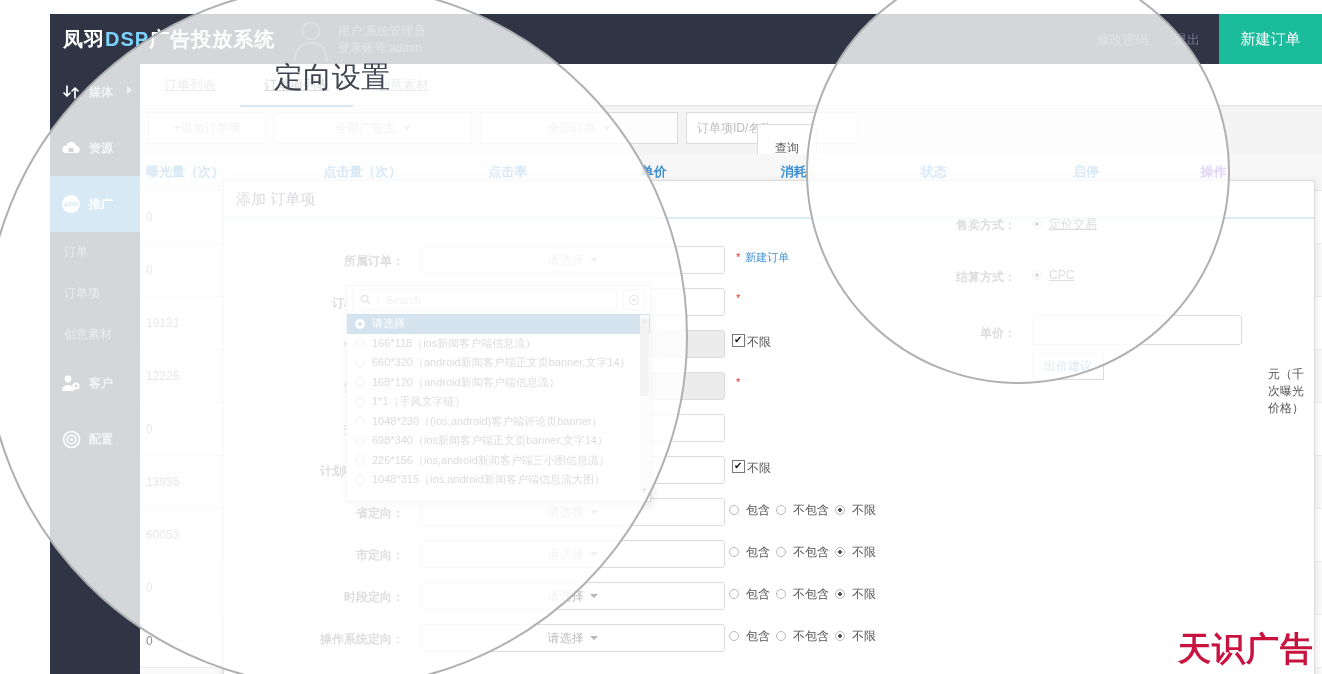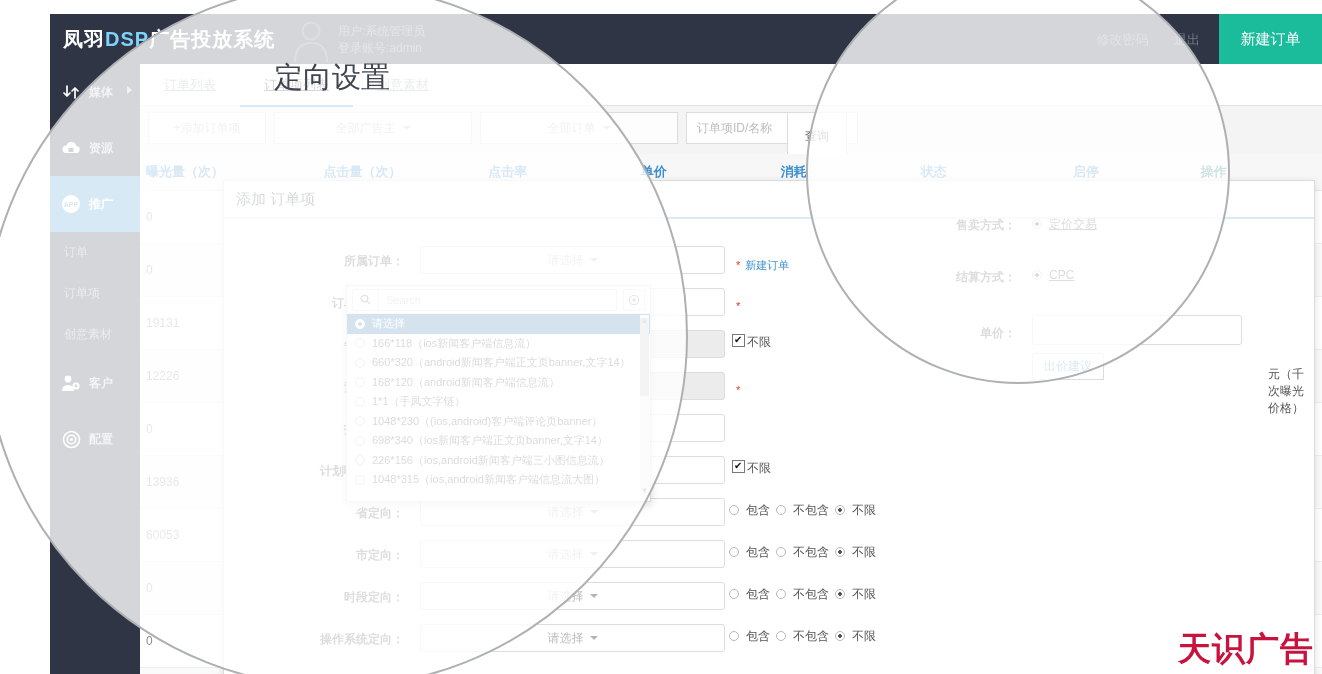--- a/index.html
+++ b/index.html
@@ -37,22 +37,22 @@
   .tabs{position:absolute;left:0;top:0;height:41px;width:1182px;background:#fff;border-bottom:1px solid #e3e3e3;}
   .tab{float:left;height:41px;line-height:41px;padding:0 24px;font-size:13px;color:#9aa0a6;text-decoration:underline;}
   .tab.active{color:#3f4450;border-bottom:2px solid #3d8fd1;}
 
   .filters{position:absolute;left:0;top:48px;width:1182px;height:34px;}
   .fbtn{position:absolute;top:0;height:32px;border:1px solid #dcdcdc;background:#fdfdfd;color:#b6b6b6;font-size:12px;
         display:flex;align-items:center;justify-content:center;box-sizing:border-box;}
   .fbtn.sel::after{content:"";margin-left:7px;width:0;height:0;border-top:4px solid #bdbdbd;border-left:4px solid transparent;border-right:4px solid transparent;}
   .fsearch{position:absolute;top:0;height:32px;border:1px solid #dcdcdc;background:#fff;color:#bdbdbd;font-size:12px;
            display:flex;align-items:center;padding-left:10px;box-sizing:border-box;}
-  .fquery{position:absolute;top:0;height:48px;border:1px solid #dcdcdc;background:#fff;color:#555;font-size:12px;
-          display:flex;align-items:center;justify-content:center;box-sizing:border-box;margin-left:30px;}
+  .fquery{position:absolute;top:12px;height:48px;border:1px solid #dcdcdc;background:#fff;color:#555;font-size:12px;
+          display:flex;align-items:center;justify-content:center;box-sizing:border-box;}
 
   
   .tbl{position:absolute;left:0;top:90px;width:1182px;font-size:12px;border-collapse:collapse;background:#fff;}
   .tbl th{background:#f7f7f7;color:#3d8fd1;font-size:13px;font-weight:bold;padding:9px 6px;text-align:left;border-bottom:1px solid #e8e8e8;white-space:nowrap;}
   .tbl td{padding:9px 6px;color:#8c8c8c;border-bottom:1px solid #eee;vertical-align:middle;white-space:nowrap;}
   .tbl tr:nth-child(even) td{background:#fafafa;}
   .st-main{color:#8c8c8c;}
   .st-sub{color:#2fa360;}
   .en{color:#2fa360;}
   .editbtn{display:inline-block;border:1px solid #dcdcdc;background:#fff;color:#666;padding:3px 9px;font-size:12px;border-radius:2px;}
@@ -60,21 +60,21 @@
   
   .modal{position:absolute;left:83px;top:116px;width:1090px;height:544px;background:#fff;border:1px solid #dcdcdc;box-shadow:0 2px 8px rgba(0,0,0,.12);overflow:hidden;}
   .modal-title{height:36px;line-height:36px;padding-left:12px;font-size:15px;color:#3f4450;border-bottom:2px solid #d8ecf5;}
   .frow{position:relative;height:42px;}
   .flabel{position:absolute;left:60px;width:120px;text-align:right;top:12px;font-size:12px;color:#555;font-weight:bold;}
   .fctl{position:absolute;left:196px;width:305px;height:28px;border:1px solid #dcdcdc;border-radius:3px;background:#fff;box-sizing:border-box;
         display:flex;align-items:center;justify-content:center;color:#bdbdbd;font-size:12px;top:5px;}
   .fctl.grey{background:#ececec;}
   .fctl .cv{display:flex;align-items:center;}
   .fctl .cv::after{content:"";margin-left:6px;width:0;height:0;border-top:4px solid #b5b5b5;border-left:4px solid transparent;border-right:4px solid transparent;}
-  .fhint{position:absolute;left:512px;top:9px;font-size:11px;color:#e8342a;margin-top:8px;}
+  .fhint{position:absolute;left:512px;top:9px;font-size:11px;color:#e8342a;}
   .fhint a{color:#3d8fd1;text-decoration:none;margin-left:5px;}
   .fchk{position:absolute;left:508px;top:9px;font-size:12px;color:#555;}
   .radios{position:absolute;left:505px;top:9px;font-size:12px;color:#555;}
   .radios label{margin-right:6px;}
 
   
   .pricerow{position:relative;height:52px;}
   .plabel{position:absolute;left:700px;width:92px;text-align:right;top:14px;font-size:12px;color:#555;font-weight:bold;}
   .pval{position:absolute;left:808px;top:13px;font-size:12px;color:#555;text-decoration:underline;}
   .pinput{position:absolute;left:808px;top:4px;width:210px;height:30px;border:1px solid #dcdcdc;border-radius:3px;background:#fff;box-sizing:border-box;}
@@ -220,21 +220,21 @@
       <table class="tbl">
         <thead>
             <tr id="thead-row">
               <th style="width: 130px;">曝光量（次）</th>
               <th style="width: 120px;">点击量（次）</th>
               <th style="width: 110px;">点击率</th>
               <th style="width: 100px;">单价</th>
               <th style="width: 100px;">消耗</th>
               <th style="width: 110px; color: rgb(61, 143, 209);">状态</th>
               <th style="width: 90px; color: rgb(61, 143, 209);">启停</th>
-              <th style="width: 90px; color: #0f766e;">操作</th>
+              <th style="width: 90px; color: #6d28d9;">操作</th>
             </tr>
           </thead>
         <tbody id="tbody">
             <tr>
               <td>0</td>
               <td>0</td>
               <td>--</td>
               <td>--</td>
               <td>--</td>
               <td>

